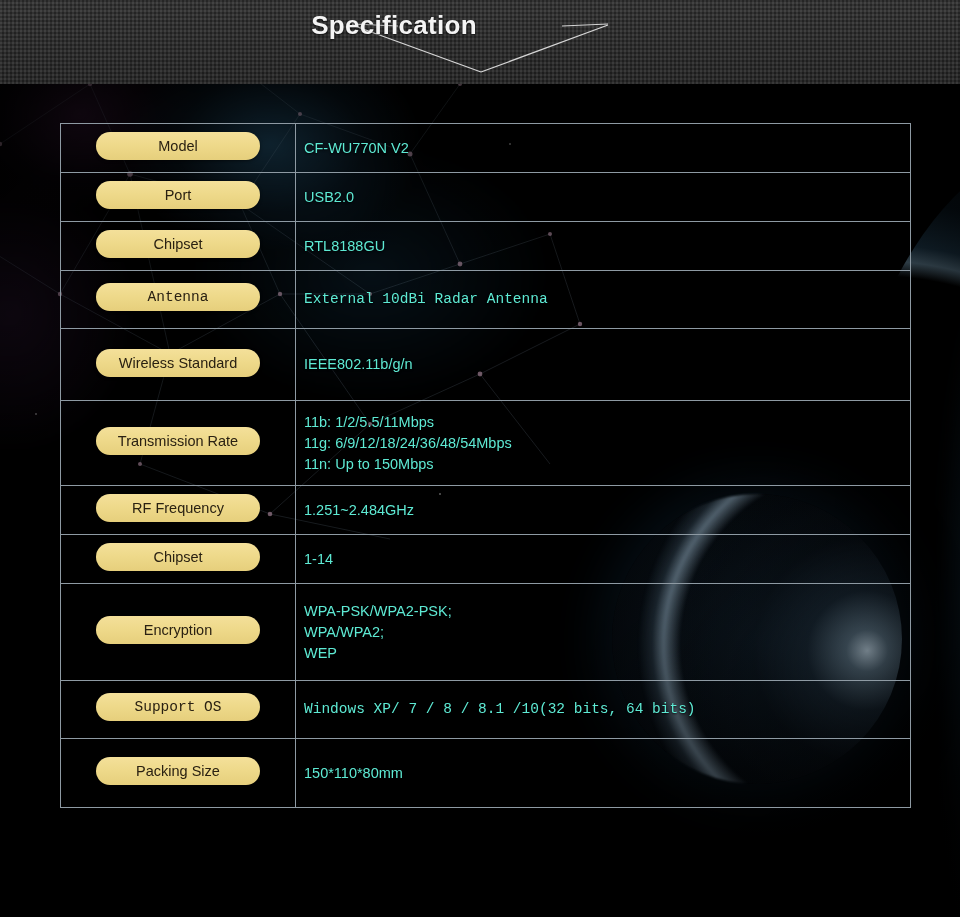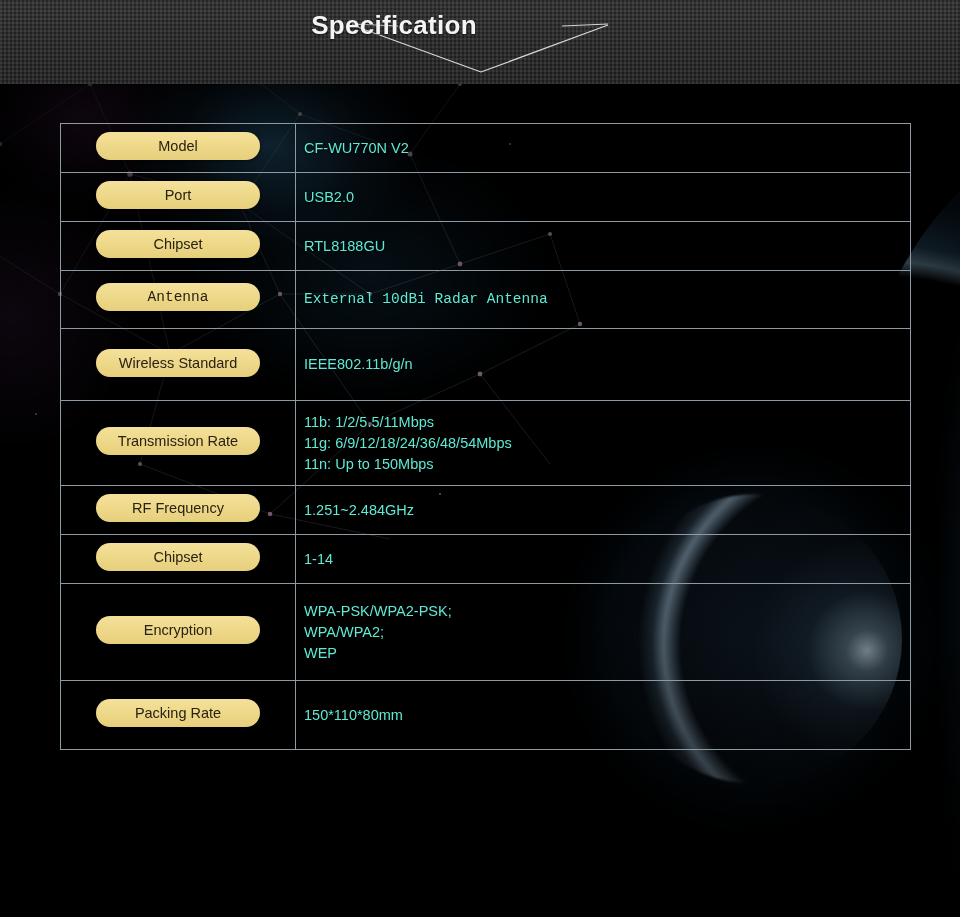--- a/index.html
+++ b/index.html
@@ -230,22 +230,28 @@
         <td class="cell-value">1-14</td>
       </tr>
       <tr class="r-xxtall">
         <td class="cell-label">
           <span class="pill">Encryption</span>
         </td>
         <td class="cell-value">WPA-PSK/WPA2-PSK;
 WPA/WPA2;
 WEP</td>
       </tr>
+      <tr class="r-mid">
+        <td class="cell-label">
+          <span class="pill">Support OS</span>
+        </td>
+        <td class="cell-value">Windows XP/ 7 / 8 / 8.1 /10(32 bits, 64 bits)</td>
+      </tr>
       <tr class="r-last">
         <td class="cell-label">
-          <span class="pill">Packing Rate</span>
+          <span class="pill">Packing Size</span>
         </td>
         <td class="cell-value">150*110*80mm</td>
       </tr>
     </tbody>
   </table>
 
 </div>
 
 </body></html>

